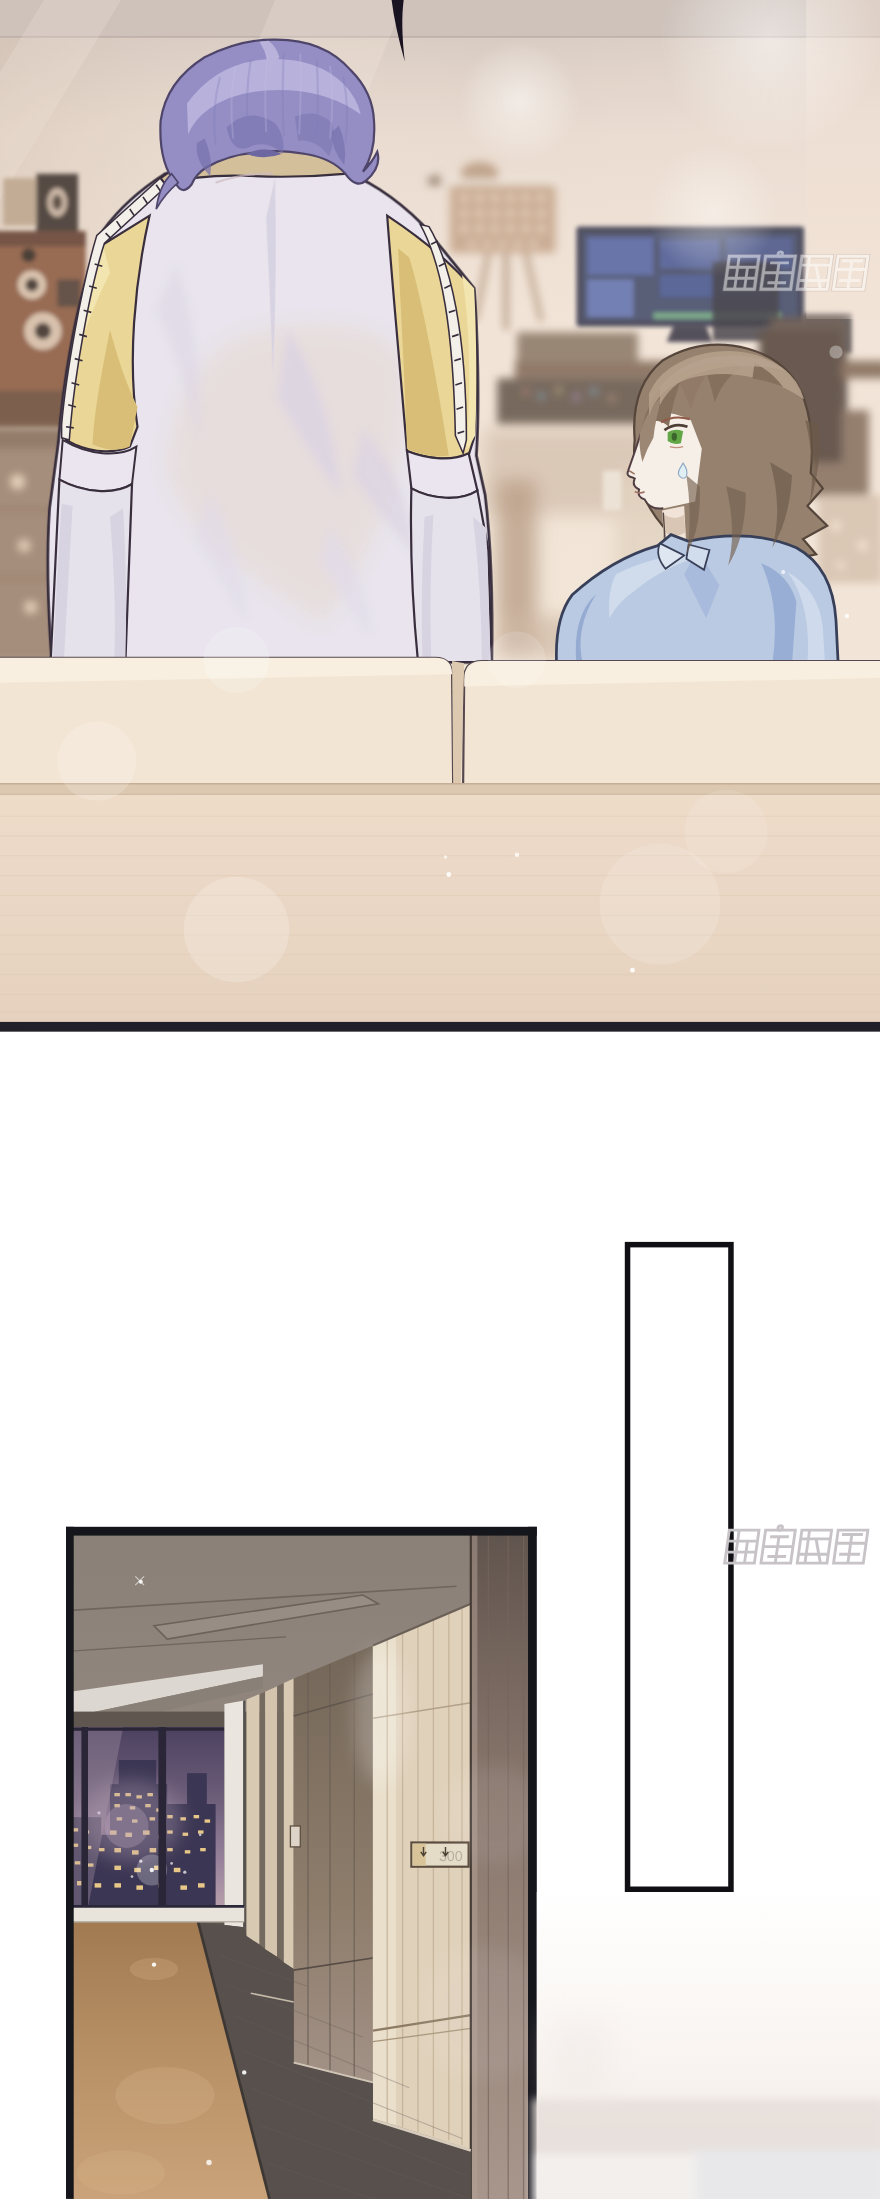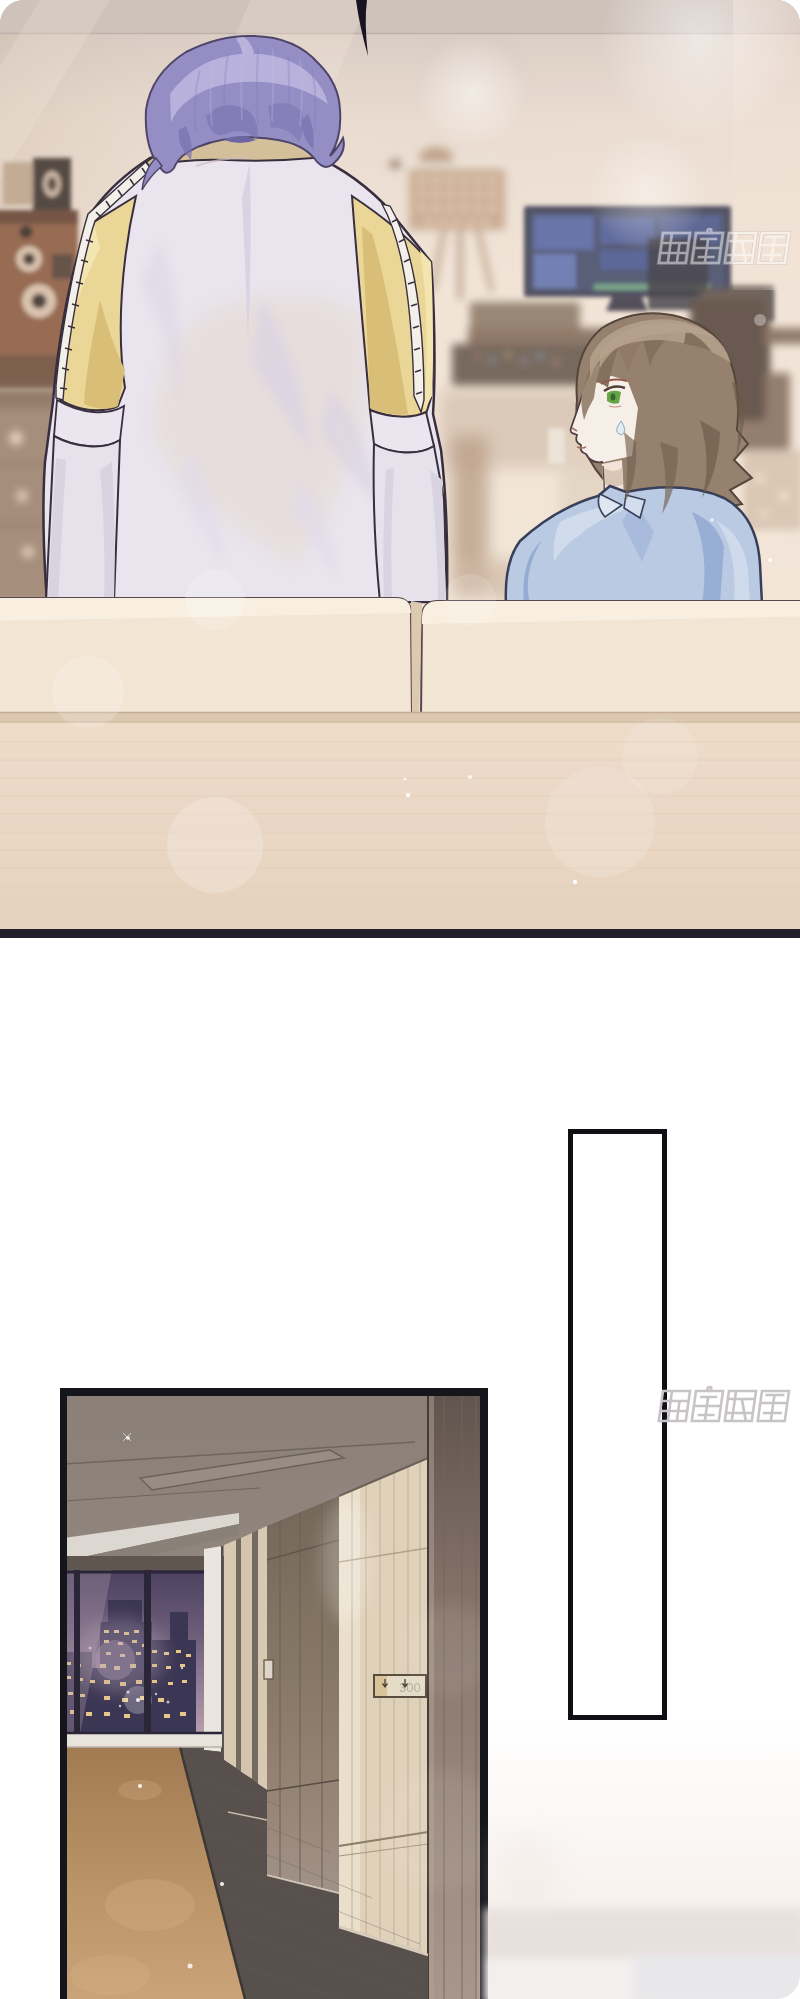--- a/index.html
+++ b/index.html
@@ -1,16 +1,16 @@
 <!DOCTYPE html>
 <html><head>
 <meta charset="utf-8">
 <style>
 html,body{margin:0;padding:0;background:#ffffff;}
-#page{position:relative;width:800px;height:1999px;background:#ffffff;overflow:hidden;font-family:"Liberation Sans",sans-serif;border-radius:24px;}
+#page{position:relative;width:800px;height:1999px;background:#ffffff;overflow:hidden;font-family:"Liberation Sans",sans-serif;}
 </style>
 </head>
 <body>
 <div id="page">
 <svg width="800" height="1999" viewBox="0 0 800 1999">
 <defs>
 <filter id="b2" x="-30%" y="-30%" width="160%" height="160%">
           <feGaussianBlur stdDeviation="2"></feGaussianBlur>
         </filter>
 <filter id="b4" x="-40%" y="-40%" width="180%" height="180%">

